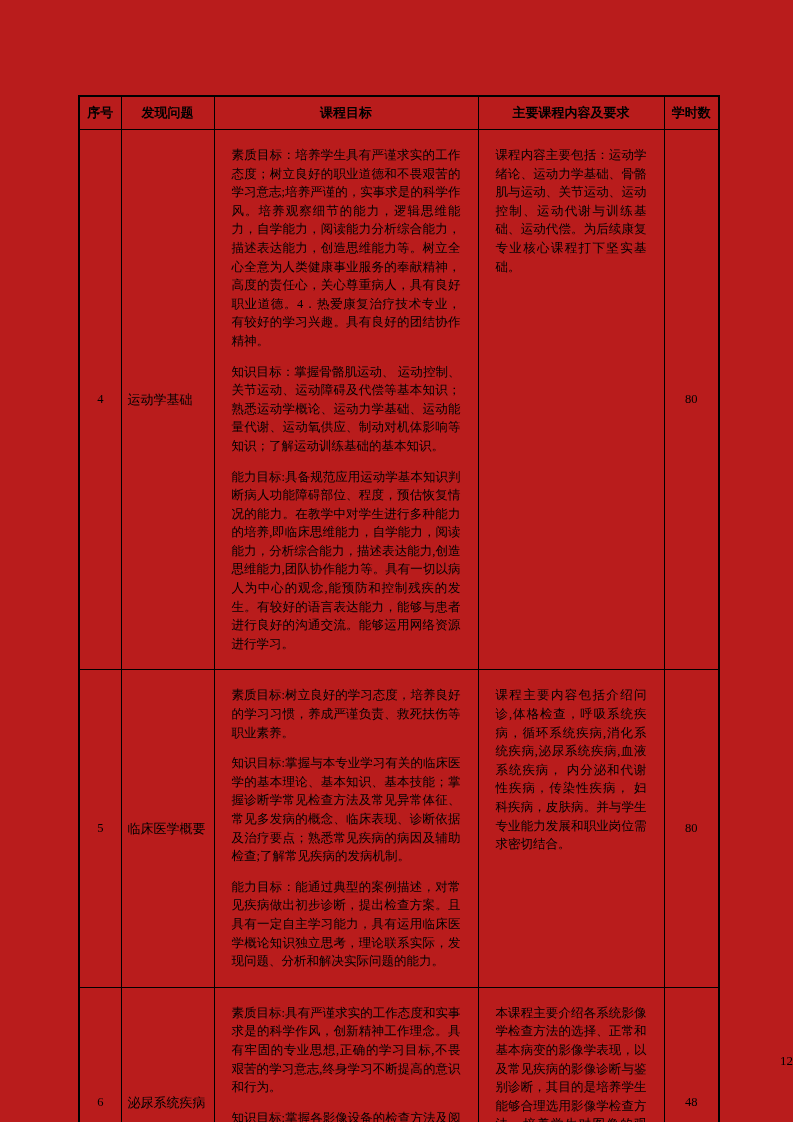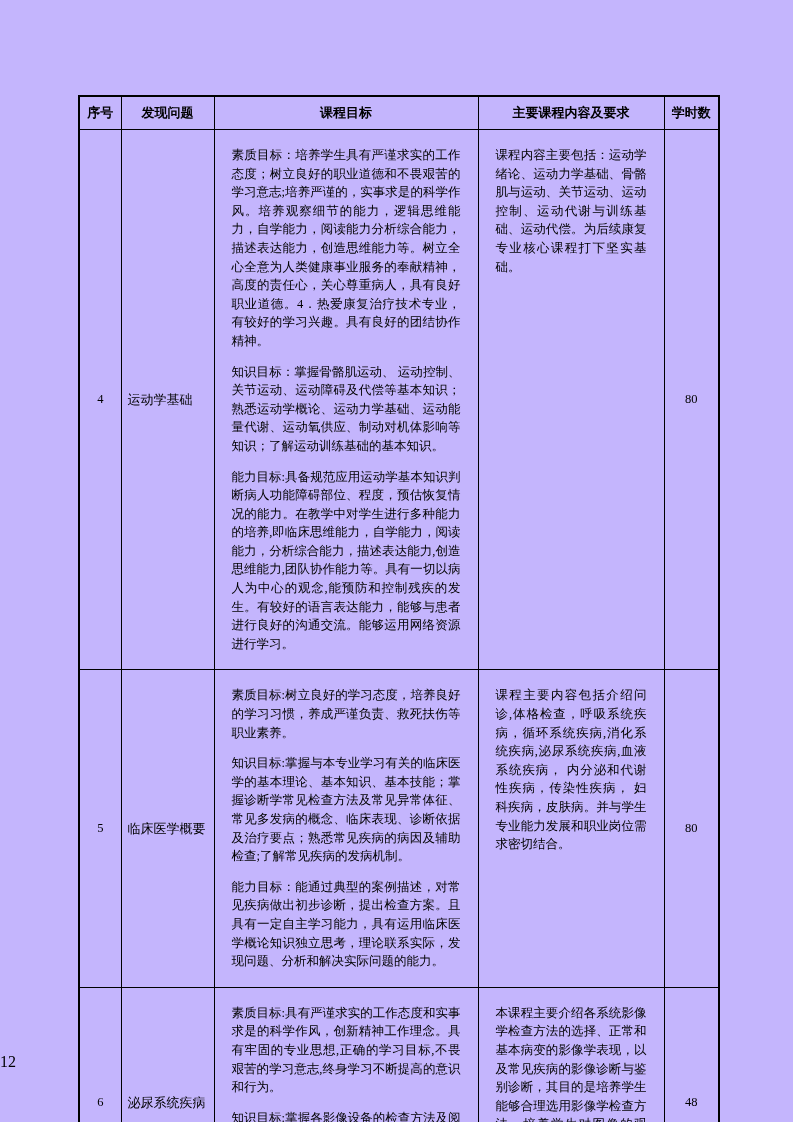--- a/index.html
+++ b/index.html
@@ -4,21 +4,21 @@
 <style>
   html, body {
     margin: 0;
     padding: 0;
     background: #ffffff;
   }
   .page {
     position: relative;
     width: 793px;
     height: 1122px;
-    background: #c4b5fd;
+    background: #b91c1c;
     font-family: "Liberation Serif", serif;
     color: #000000;
     overflow: hidden;
   }
   table.course-table {
     position: absolute;
     left: 78px;
     top: 95px;
     width: 640px;
     border-collapse: collapse;
@@ -69,22 +69,22 @@
   }
   tr.row-4 td { height: 461px; }
   tr.row-5 td { height: 264px; }
   tr.row-6 td { height: 180px; }
 
   .page-number {
     position: absolute;
     left: 0;
     right: 0;
     top: 1053px;
-    text-align: left;
-    font-size: 16px;
+    text-align: right;
+    font-size: 13px;
     font-family: "Liberation Serif", serif;
   }
 </style>
 </head>
 <body>
 
 <div class="page">
 
   <table class="course-table">
     <colgroup>

